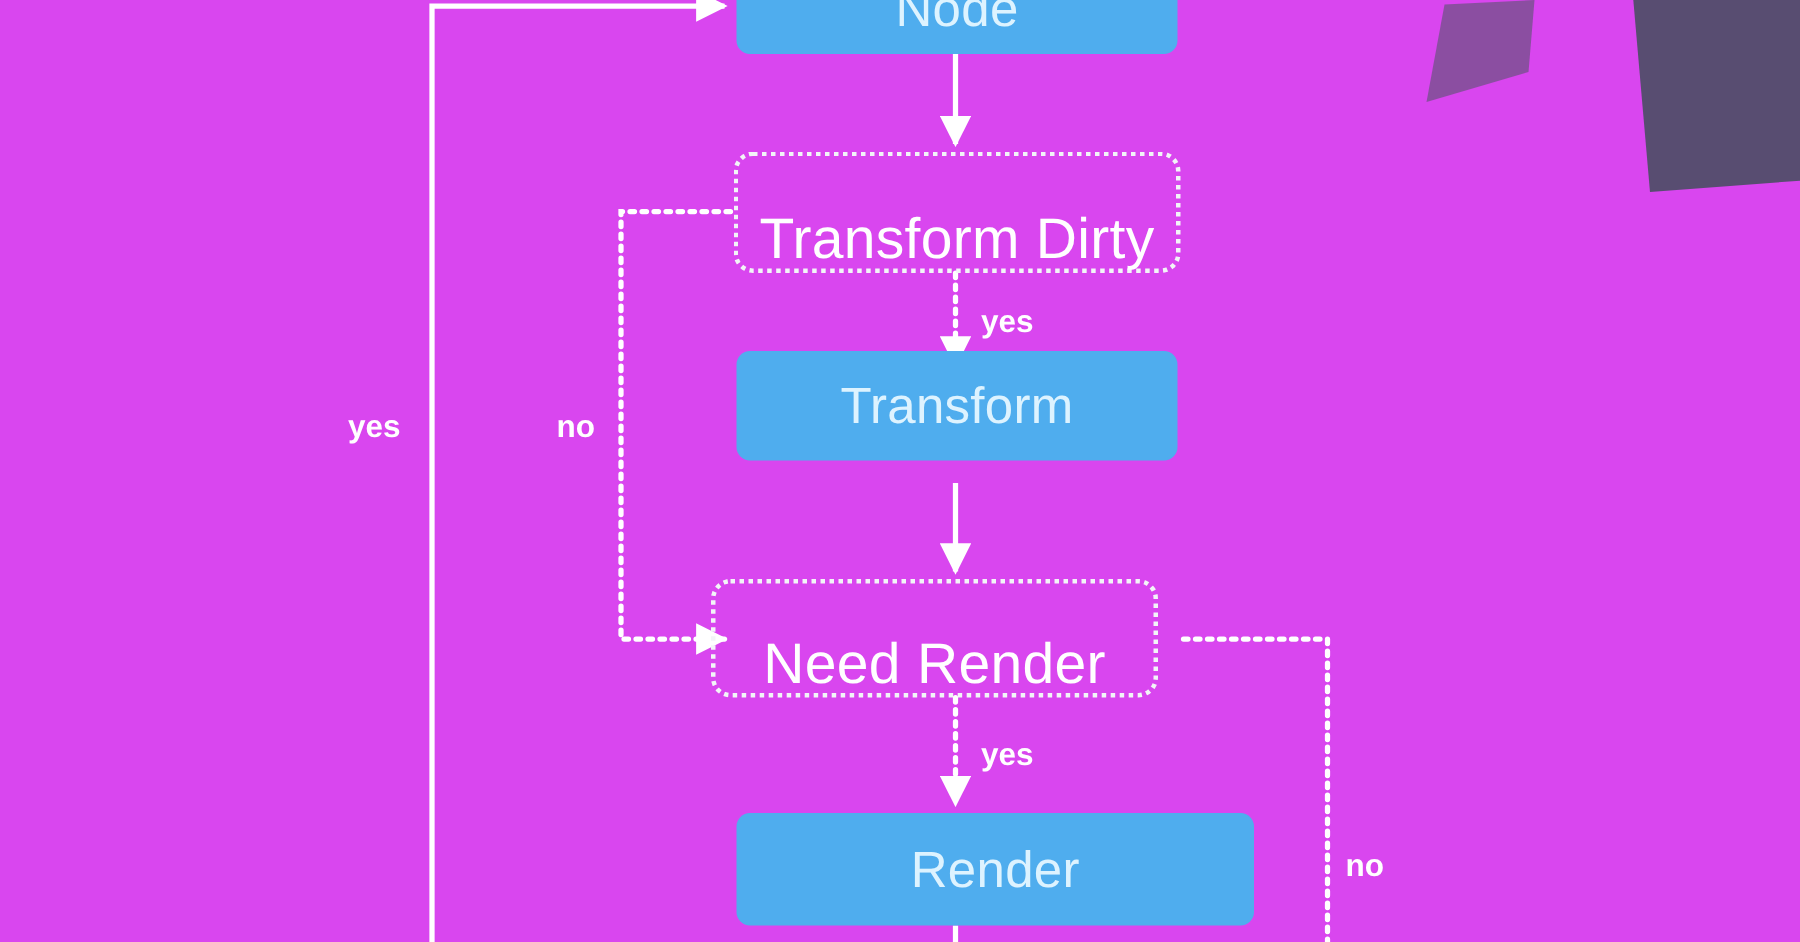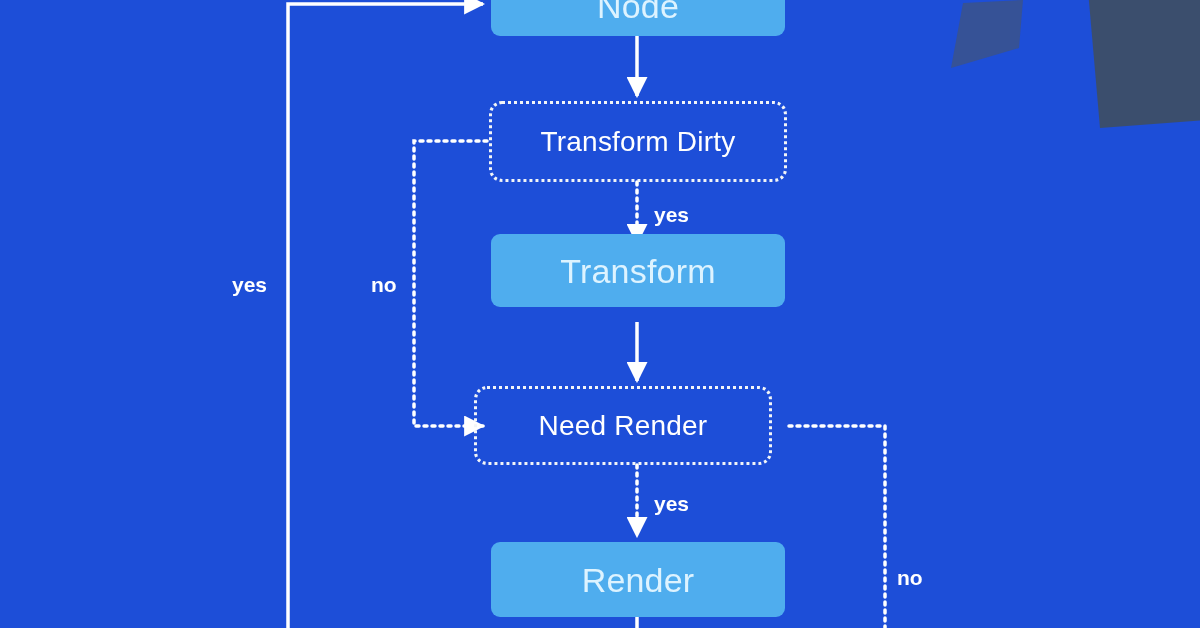--- a/index.html
+++ b/index.html
@@ -4,21 +4,21 @@
 <style>
   html, body {
     margin: 0;
     padding: 0;
     background: #333f48;
   }
   #canvas {
     position: relative;
     width: 1200px;
     height: 628px;
-    background: #1d4ed8;
+    background: #d946ef;
     overflow: hidden;
     font-family: "Liberation Sans", sans-serif;
   }
   #bg-shapes {
     position: absolute;
     left: 0; top: 0;
     width: 1200px; height: 628px;
     pointer-events: none;
   }
   #edges {
@@ -41,22 +41,23 @@
     border-radius: 9px;
     color: #ddf3ff;
     font-size: 34px;
     letter-spacing: 0.2px;
   }
   .node-dotted {
     background: transparent;
     border: 3px dotted #f2f5f7;
     border-radius: 13px;
     color: #ffffff;
-    font-size: 28px;
+    font-size: 38px;
     letter-spacing: 0.2px;
+    align-items: flex-end;
   }
   .edge-label {
     position: absolute;
     color: #ffffff;
     font-size: 21px;
     font-weight: bold;
     line-height: 1;
     white-space: nowrap;
   }
 </style>
@@ -106,21 +107,21 @@
   </div>
 
   <div class="node node-solid" style="left:491px; top:234px; width:294px; height:73px;">
     <span>Transform</span>
   </div>
 
   <div class="node node-dotted" style="left:474px; top:386px; width:298px; height:79px;">
     <span>Need Render</span>
   </div>
 
-  <div class="node node-solid" style="left:491px; top:542px; width:294px; height:75px;">
+  <div class="node node-solid" style="left:491px; top:542px; width:345px; height:75px;">
     <span>Render</span>
   </div>
 
   <div class="edge-label" style="left:232px; top:274px;">yes</div>
 
   <div class="edge-label" style="left:371px; top:274px;">no</div>
 
   <div class="edge-label" style="left:654px; top:204px;">yes</div>
 
   <div class="edge-label" style="left:654px; top:493px;">yes</div>

